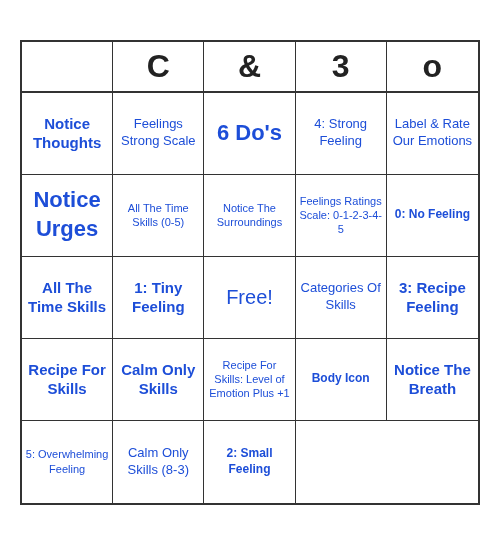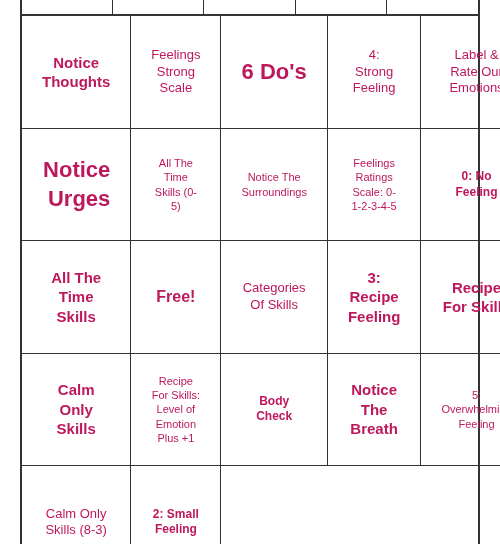--- a/index.html
+++ b/index.html
@@ -38,48 +38,47 @@
       grid-template-columns: repeat(5, 1fr);
       grid-template-rows: repeat(5, 1fr);
     }
     .cell {
       border-right: 1px solid #333;
       border-bottom: 1px solid #333;
       display: flex;
       align-items: center;
       justify-content: center;
       text-align: center;
-      padding: 20px;
+      padding: 3px;
       min-height: 82px;
       font-size: 13px;
-      color: #be185d;
+      color: #1d4ed8;
       line-height: 1.3;
     }
     .cell:nth-child(5n) {
       border-right: none;
     }
     .cell:nth-child(n+21) {
       border-bottom: none;
     }
     .cell-large {
       font-size: 12px;
       font-weight: bold;
     }
     .cell-xlarge {
       font-size: 22px;
       font-weight: bold;
-      text-align: right;
     }
     .cell-medium {
       font-size: 15px;
       font-weight: bold;
     }
     .cell-free {
-      font-size: 16px;
-      font-weight: bold;
+      font-size: 20px;
+      font-weight: normal;
     }
     .cell-small {
       font-size: 11px;
     }
   </style>
 </head>
 <body>
 
 <div class="bingo-card">
   <div class="bingo-header">
@@ -116,40 +115,43 @@
       </div>
       <div class="cell cell-small">
         <span>Feelings Ratings Scale: 0-1-2-3-4-5</span>
       </div>
       <div class="cell cell-large">
         <span>0: No Feeling</span>
       </div>
       <div class="cell cell-medium">
         <span>All The Time Skills</span>
       </div>
+      <div class="cell cell-medium">
+        <span>1: Tiny Feeling</span>
+      </div>
       <div class="cell cell-free">
         <span>Free!</span>
       </div>
       <div class="cell">
         <span>Categories Of Skills</span>
       </div>
       <div class="cell cell-medium">
         <span>3: Recipe Feeling</span>
       </div>
       <div class="cell cell-medium">
         <span>Recipe For Skills</span>
       </div>
       <div class="cell cell-medium">
         <span>Calm Only Skills</span>
       </div>
       <div class="cell cell-small">
         <span>Recipe For Skills: Level of Emotion Plus +1</span>
       </div>
       <div class="cell cell-large">
-        <span>Body Check</span>
+        <span>Body Icon</span>
       </div>
       <div class="cell cell-medium">
         <span>Notice The Breath</span>
       </div>
       <div class="cell cell-small">
         <span>5: Overwhelming Feeling</span>
       </div>
       <div class="cell">
         <span>Calm Only Skills (8-3)</span>
       </div>

